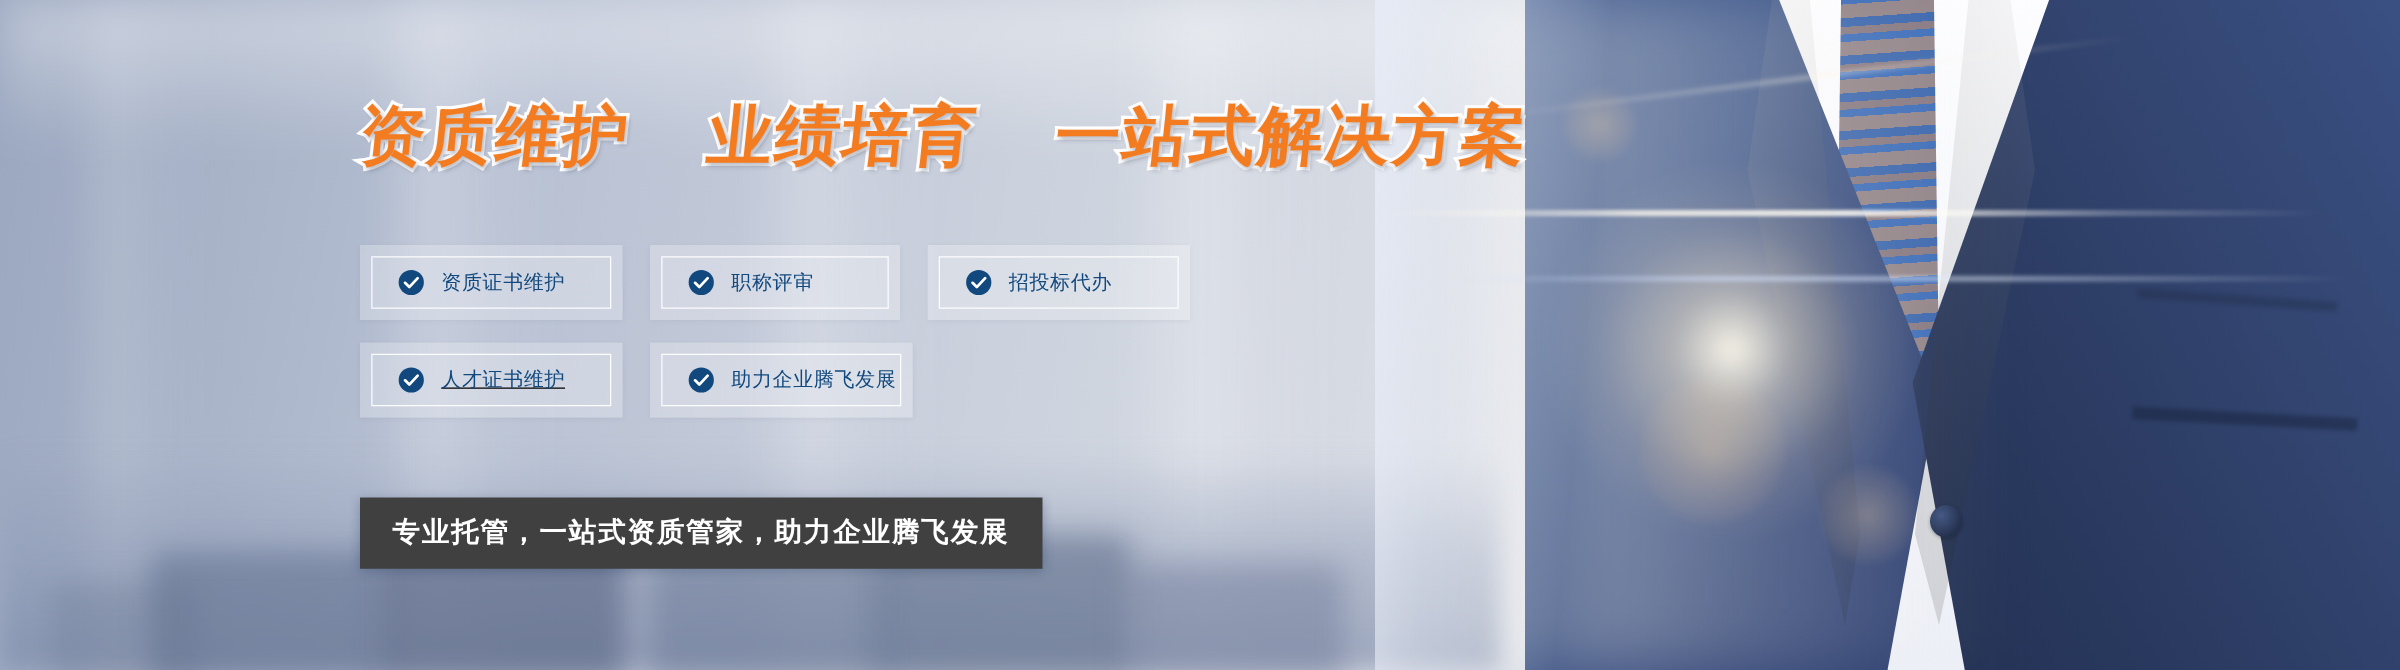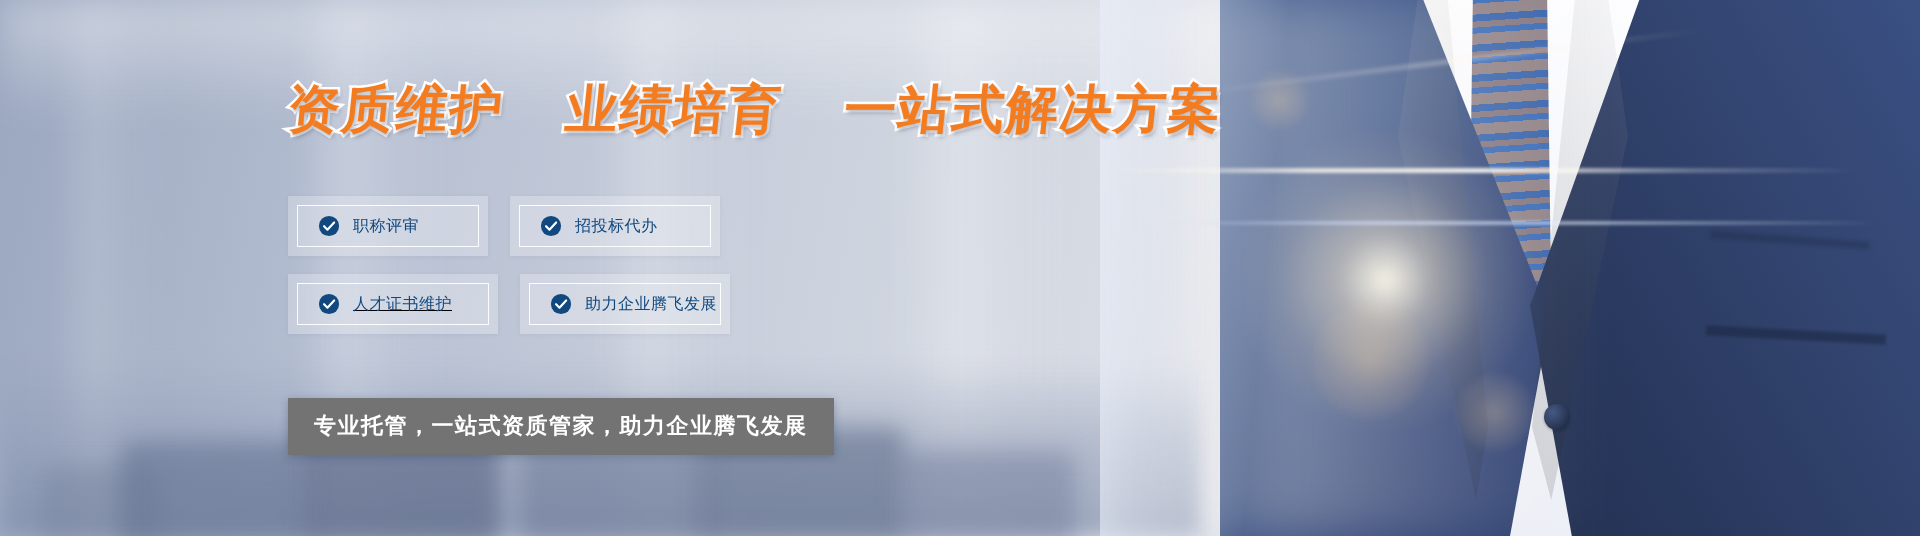--- a/index.html
+++ b/index.html
@@ -228,21 +228,21 @@
     font-size:16px;
     color:#11487e;
     font-weight:500;
     white-space:nowrap;
     letter-spacing:.5px;
     font-family:"DejaVu Sans","Liberation Sans",sans-serif;
   }
 
   .tagline {
     position:absolute; left:288px; top:398px;
-    background:#737373;
+    background:#404040;
     color:#ffffff;
     font-size:22px;
     font-weight:bold;
     letter-spacing:1.5px;
     padding:13px 26px 14px 26px;
     white-space:nowrap;
     box-shadow:0 2px 8px rgba(20,45,85,.28);
     font-family:"DejaVu Sans","Liberation Sans",sans-serif;
   }
 </style>
@@ -291,20 +291,31 @@
       <span class="gap"></span>
       <span>业绩培育</span>
       <span class="gap"></span>
       <span>一站式解决方案</span>
     </div>
 
     <div class="cards">
 
       <div class="card-row">
 
+        <div class="card-outer w1">
+          <div class="card-inner">
+            <span>
+              <svg class="check-icon" viewBox="0 0 24 24">
+                <circle cx="12" cy="12" r="11" fill="#11487E"></circle>
+                <path d="M6.6 12.3 L10.3 16 L17.6 8.2" fill="none" stroke="#ffffff" stroke-width="2.4" stroke-linecap="round" stroke-linejoin="round"></path>
+              </svg>
+            </span>
+            <span class="card-label">资质证书维护</span>
+          </div>
+        </div>
 
         <div class="card-outer w2">
           <div class="card-inner">
             <span>
               <svg class="check-icon" viewBox="0 0 24 24">
                 <circle cx="12" cy="12" r="11" fill="#11487E"></circle>
                 <path d="M6.6 12.3 L10.3 16 L17.6 8.2" fill="none" stroke="#ffffff" stroke-width="2.4" stroke-linecap="round" stroke-linejoin="round"></path>
               </svg>
             </span>
             <span class="card-label">职称评审</span>

